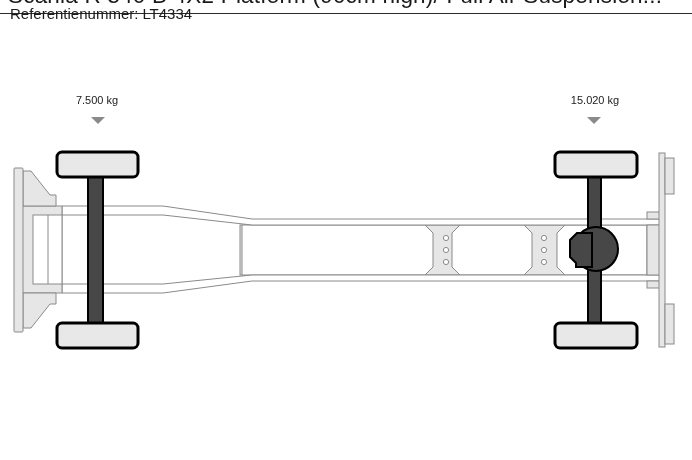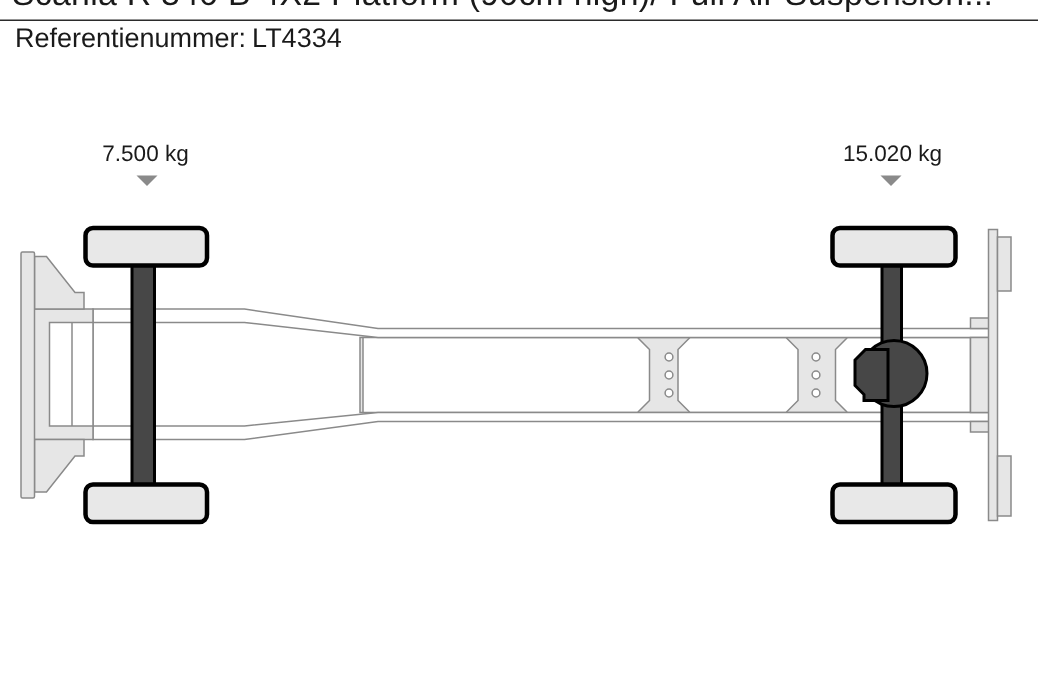--- a/index.html
+++ b/index.html
@@ -16,27 +16,27 @@
   .title{
     position:absolute; top:-16px; left:8px; width:700px;
     font-size:22.5px; line-height:23px; color:var(--text);
     white-space:nowrap; letter-spacing:0.2px;
   }
   .separator{
     position:absolute; top:13px; left:0; width:692px; height:0;
     border-top:1px solid var(--separator);
   }
   .reference{
-    position:absolute; top:17px; left:10px;
-    font-size:18px; line-height:16px; color:var(--text);
+    position:absolute; top:6px; left:10px;
+    font-size:15px; line-height:16px; color:var(--text);
   }
   .reference .ref-value{margin-left:4px;}
   .axle-label{
     position:absolute; top:94px; transform:translateX(-50%);
-    font-size:15px; color:var(--text); white-space:nowrap;
+    font-size:11px; color:var(--text); white-space:nowrap;
   }
   .axle-label.front{left:97px;}
   .axle-label.rear{left:595px;}
   .arrow-down{
     position:absolute; top:117px; transform:translateX(-50%);
     width:0; height:0;
     border-left:7px solid transparent; border-right:7px solid transparent;
     border-top:7px solid var(--arrow-gray);
   }
   .arrow-down.front{left:98px;}

